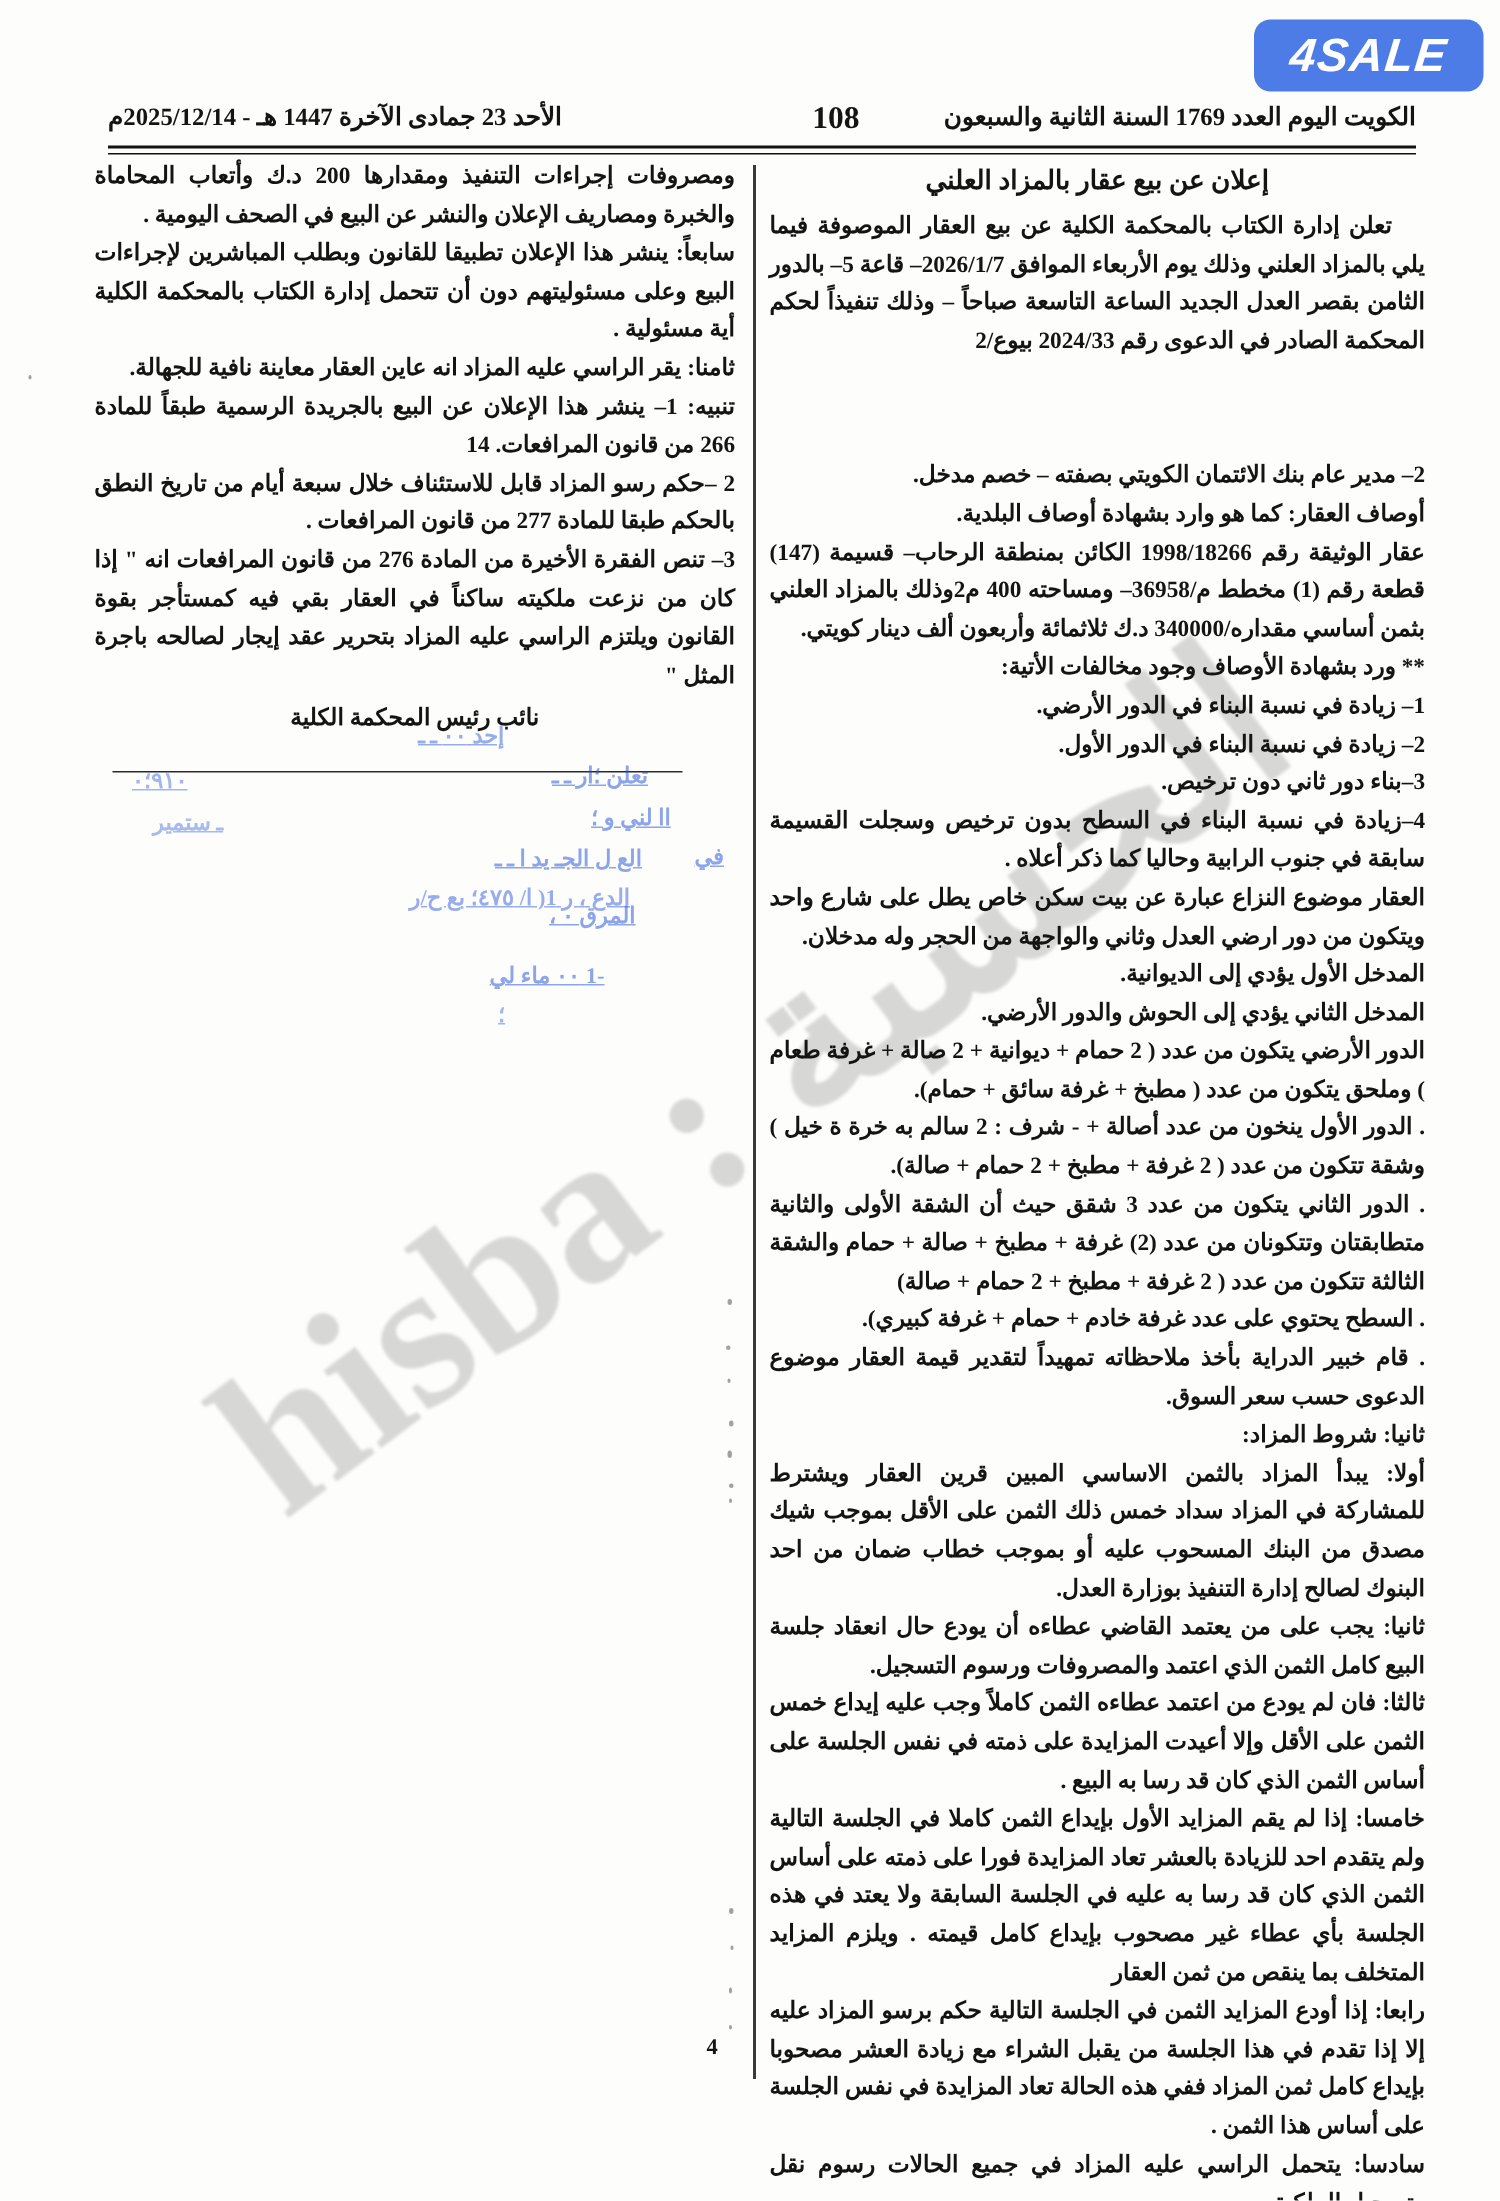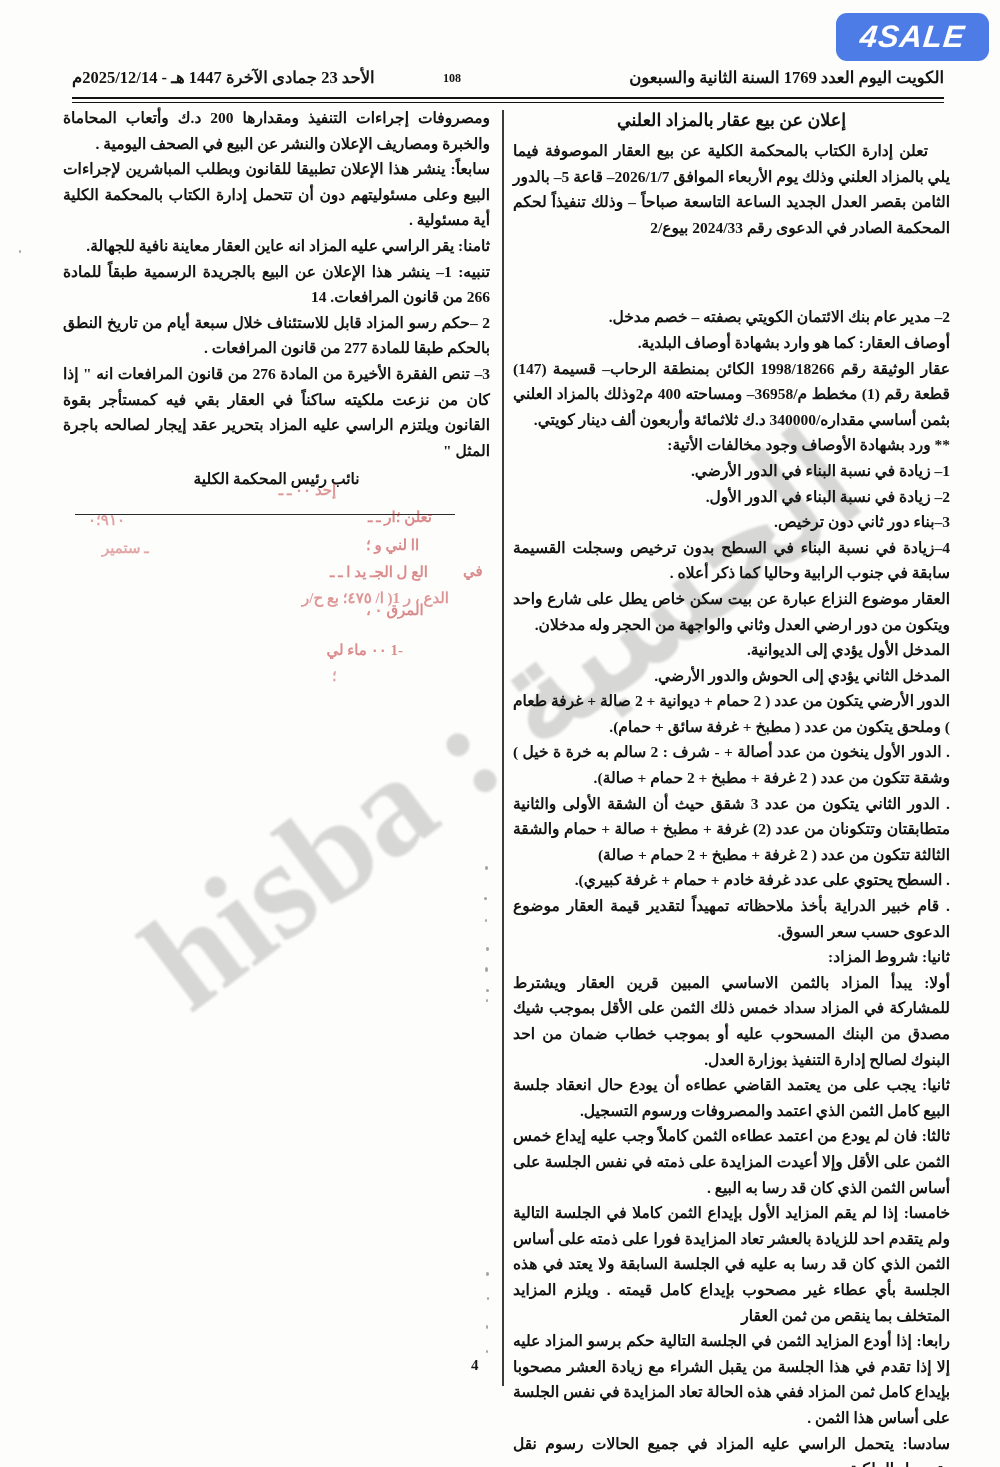--- a/index.html
+++ b/index.html
@@ -19,21 +19,21 @@
     font-weight:700;font-style:italic;font-size:31px;color:#fff;
     letter-spacing:1px;transform:skewX(-6deg);
   }
   
   .header{
     position:absolute;top:61px;left:72px;right:56px;height:34px;
     display:flex;direction:rtl;align-items:center;
     font-weight:700;font-size:16.5px;
   }
   .h-right{flex:1;text-align:right;white-space:nowrap;}
-  .h-center{width:130px;text-align:left;font-size:12px;}
+  .h-center{width:130px;text-align:right;font-size:21px;}
   .h-left{flex:1;text-align:left;white-space:nowrap;}
   .rule{
     position:absolute;top:97px;left:72px;right:56px;height:3px;
     border-top:2.4px solid #121212;border-bottom:1.3px solid #121212;
   }
   
   .vline{position:absolute;left:502px;top:110px;height:1276px;width:1.6px;background:#3a3a3a;}
   .col{direction:rtl;}
   .col p{
     margin:0;font-weight:700;font-size:15.5px;line-height:25.6px;
@@ -55,31 +55,31 @@
     display:flex;align-items:center;justify-content:center;
     pointer-events:none;overflow:visible;
   }
   .watermark{
     transform:rotate(-37deg);white-space:nowrap;direction:rtl;
     font-weight:700;font-size:140px;color:#8f8f8f;opacity:.34;
     filter:blur(1px);
   }
   
   .ghost{
-    position:absolute;font-weight:700;color:#b91c1c;opacity:.5;
-    filter:blur(.5px);font-size:15px;direction:rtl;white-space:nowrap;
+    position:absolute;font-weight:700;color:#1d4ed8;opacity:.5;
+    filter:blur(.5px);font-size:15px;direction:rtl;white-space:nowrap;text-decoration:underline;
   }
   .g0{left:215px;top:481px;width:185px;text-align:center;letter-spacing:6px;opacity:.45;}
   .g1{left:368px;top:508px;}
   .g2{left:88px;top:511px;opacity:.4;}
-  .g3{left:366px;top:536px;}
+  .g3{left:394px;top:536px;}
   .g4{left:102px;top:539px;opacity:.38;}
   .g5{left:218px;top:563px;width:210px;text-align:right;letter-spacing:3px;}
   .g6{left:463px;top:562px;text-align:right;}
-  .g7{left:209px;top:589px;width:240px;letter-spacing:2px;opacity:.45;}
+  .g7{left:180px;top:589px;width:240px;letter-spacing:2px;opacity:.45;}
   .g8{left:366px;top:601px;}
   .g9{left:268px;top:641px;width:135px;text-align:right;letter-spacing:4px;}
   .g10{left:332px;top:667px;opacity:.4;}
   
   .speck{position:absolute;background:#555;opacity:.55;border-radius:50%;display:block;}
   .pmark{position:absolute;left:471px;top:1357px;font-size:15px;font-weight:700;}
 </style>
 </head>
 <body>
 

